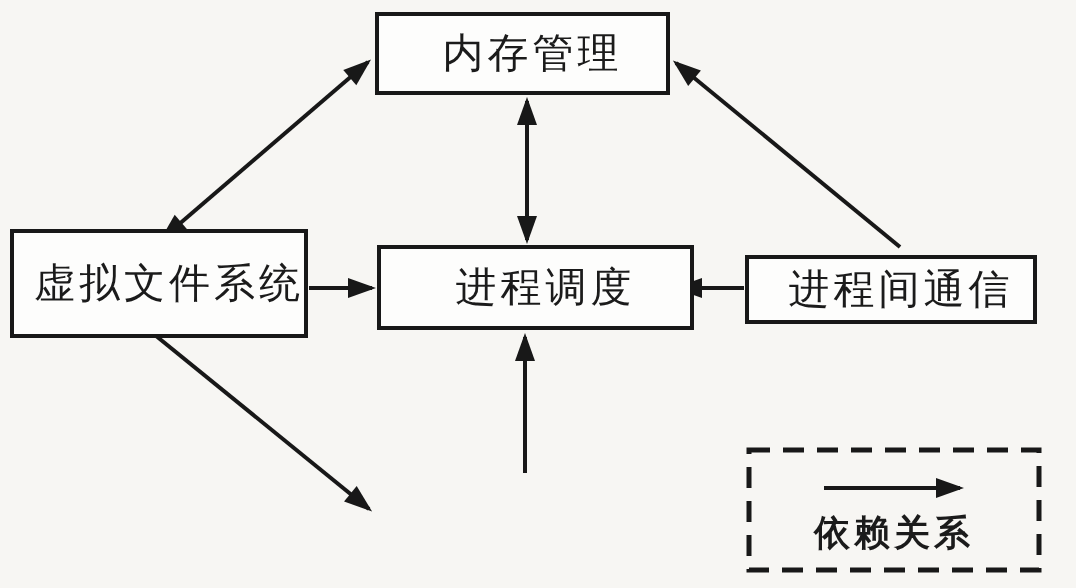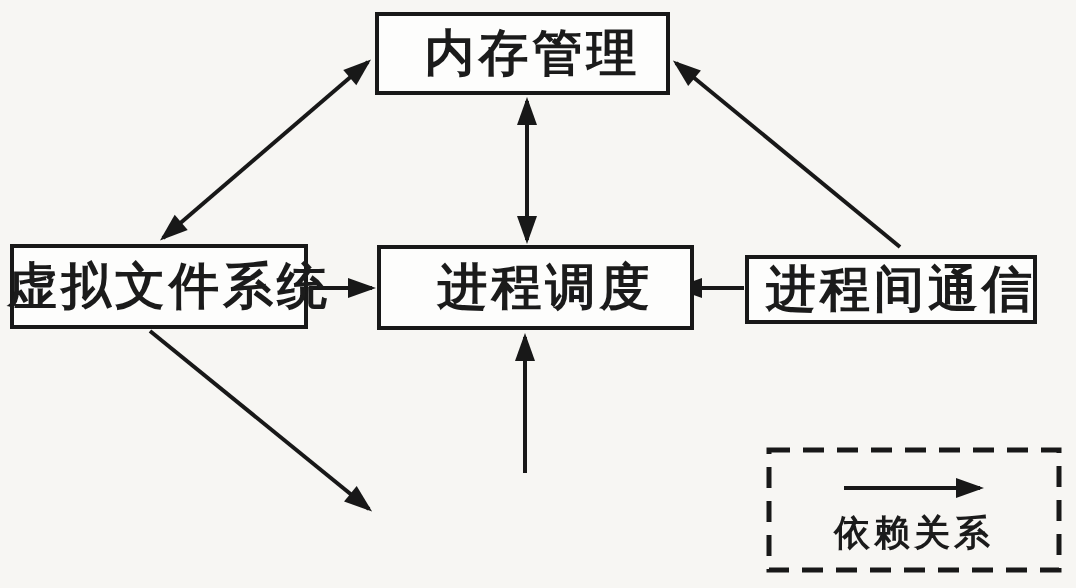--- a/index.html
+++ b/index.html
@@ -26,31 +26,31 @@
     fill:none;
   }
   .arrowhead-fill{fill:var(--line);}
   .node{
     position:absolute;
     box-sizing:border-box;
     background:var(--box-fill);
     border:4px solid var(--line);
     display:flex;align-items:center;justify-content:center;
     color:var(--text);
-    font-size:50px;font-weight:bold;letter-spacing:4px;
+    font-size:41px;font-weight:normal;letter-spacing:4px;
     white-space:nowrap;
     padding-left:20px;
   }
   .node-memory{left:375px;top:12px;width:295px;height:83px;}
-  .node-vfs{left:10px;top:244px;width:298px;height:85px;}
+  .node-vfs{left:10px;top:229px;width:298px;height:109px;}
   .node-sched{left:377px;top:245px;width:317px;height:85px;}
   .node-ipc{left:745px;top:255px;width:292px;height:69px;}
   .node-net{left:377px;top:474px;width:290px;height:81px;}
   .legend{
-    position:absolute;left:766px;top:447px;width:296px;height:126px;
+    position:absolute;left:746px;top:447px;width:296px;height:126px;
   }
   .legend svg{position:absolute;left:0;top:0;}
   .legend-label{
     position:absolute;left:0;right:0;top:62px;
     text-align:center;
     color:var(--text);
     font-size:36px;font-weight:bold;letter-spacing:4px;
   }
 </style>
 </head>

